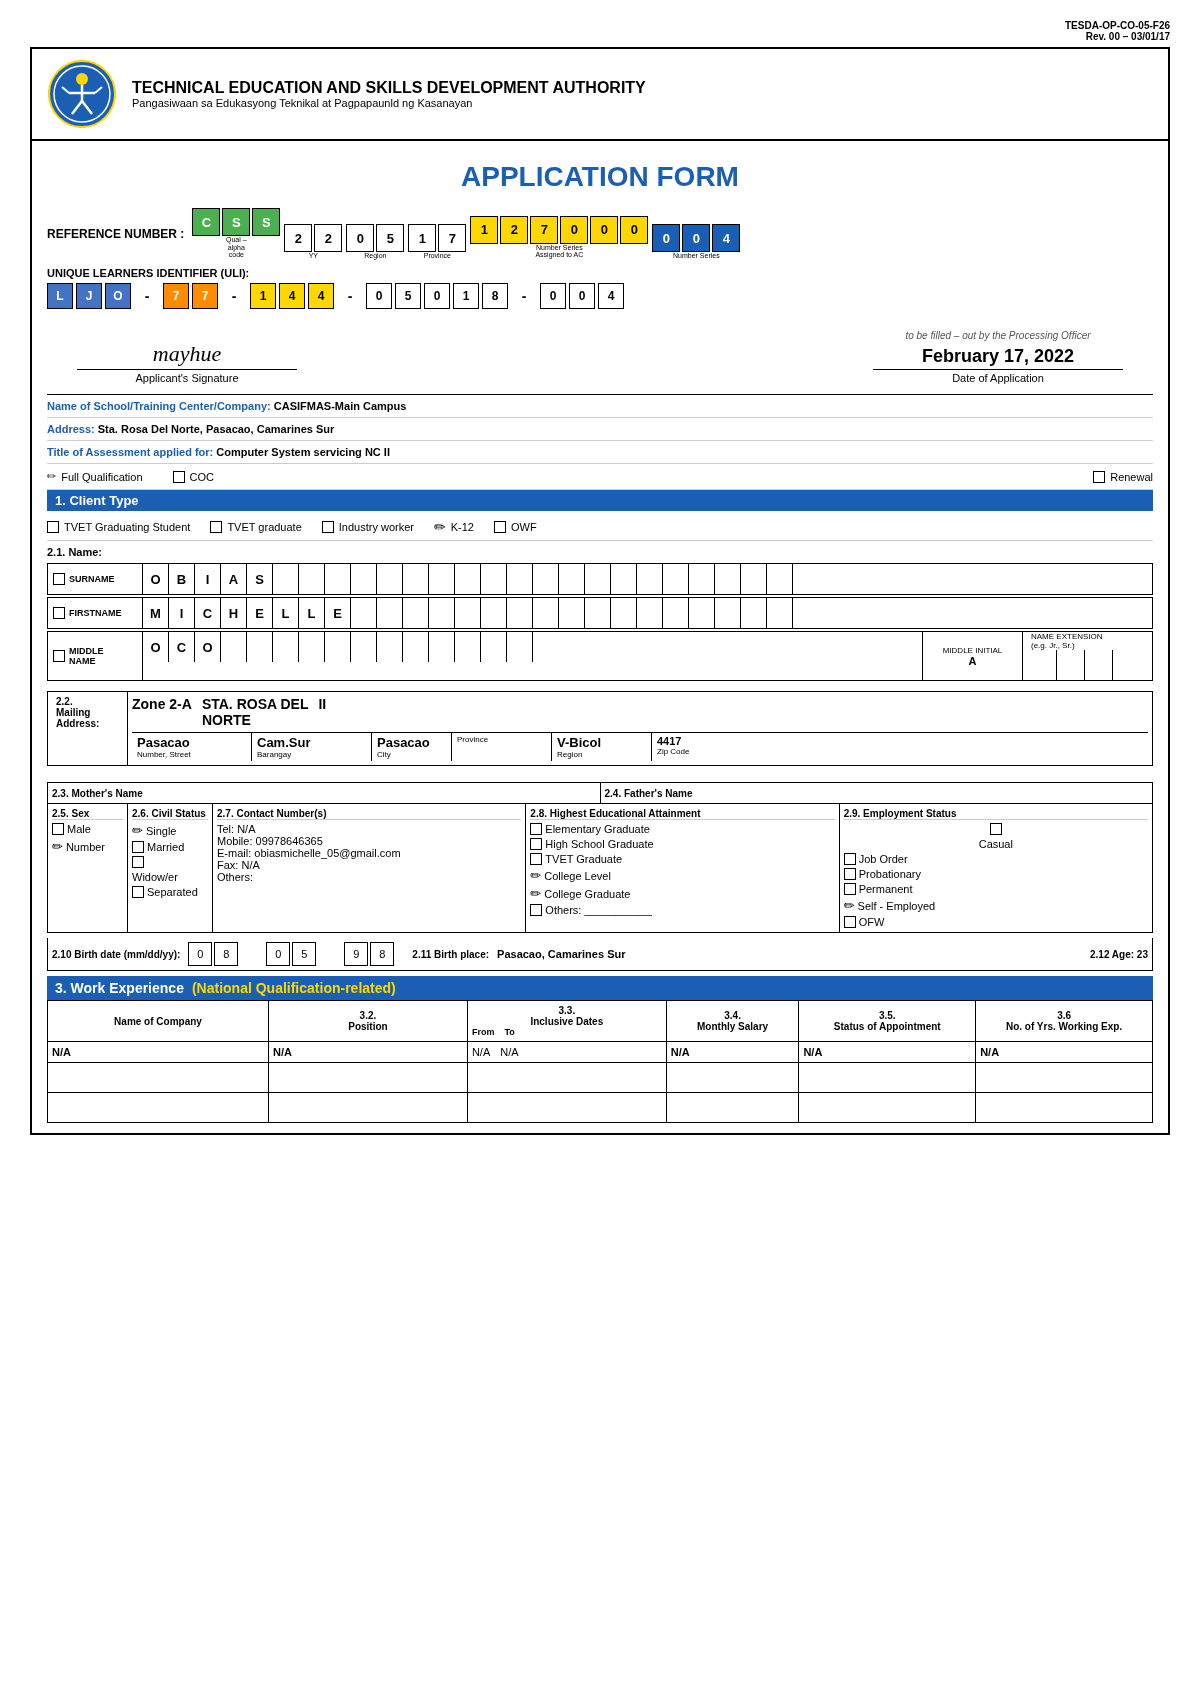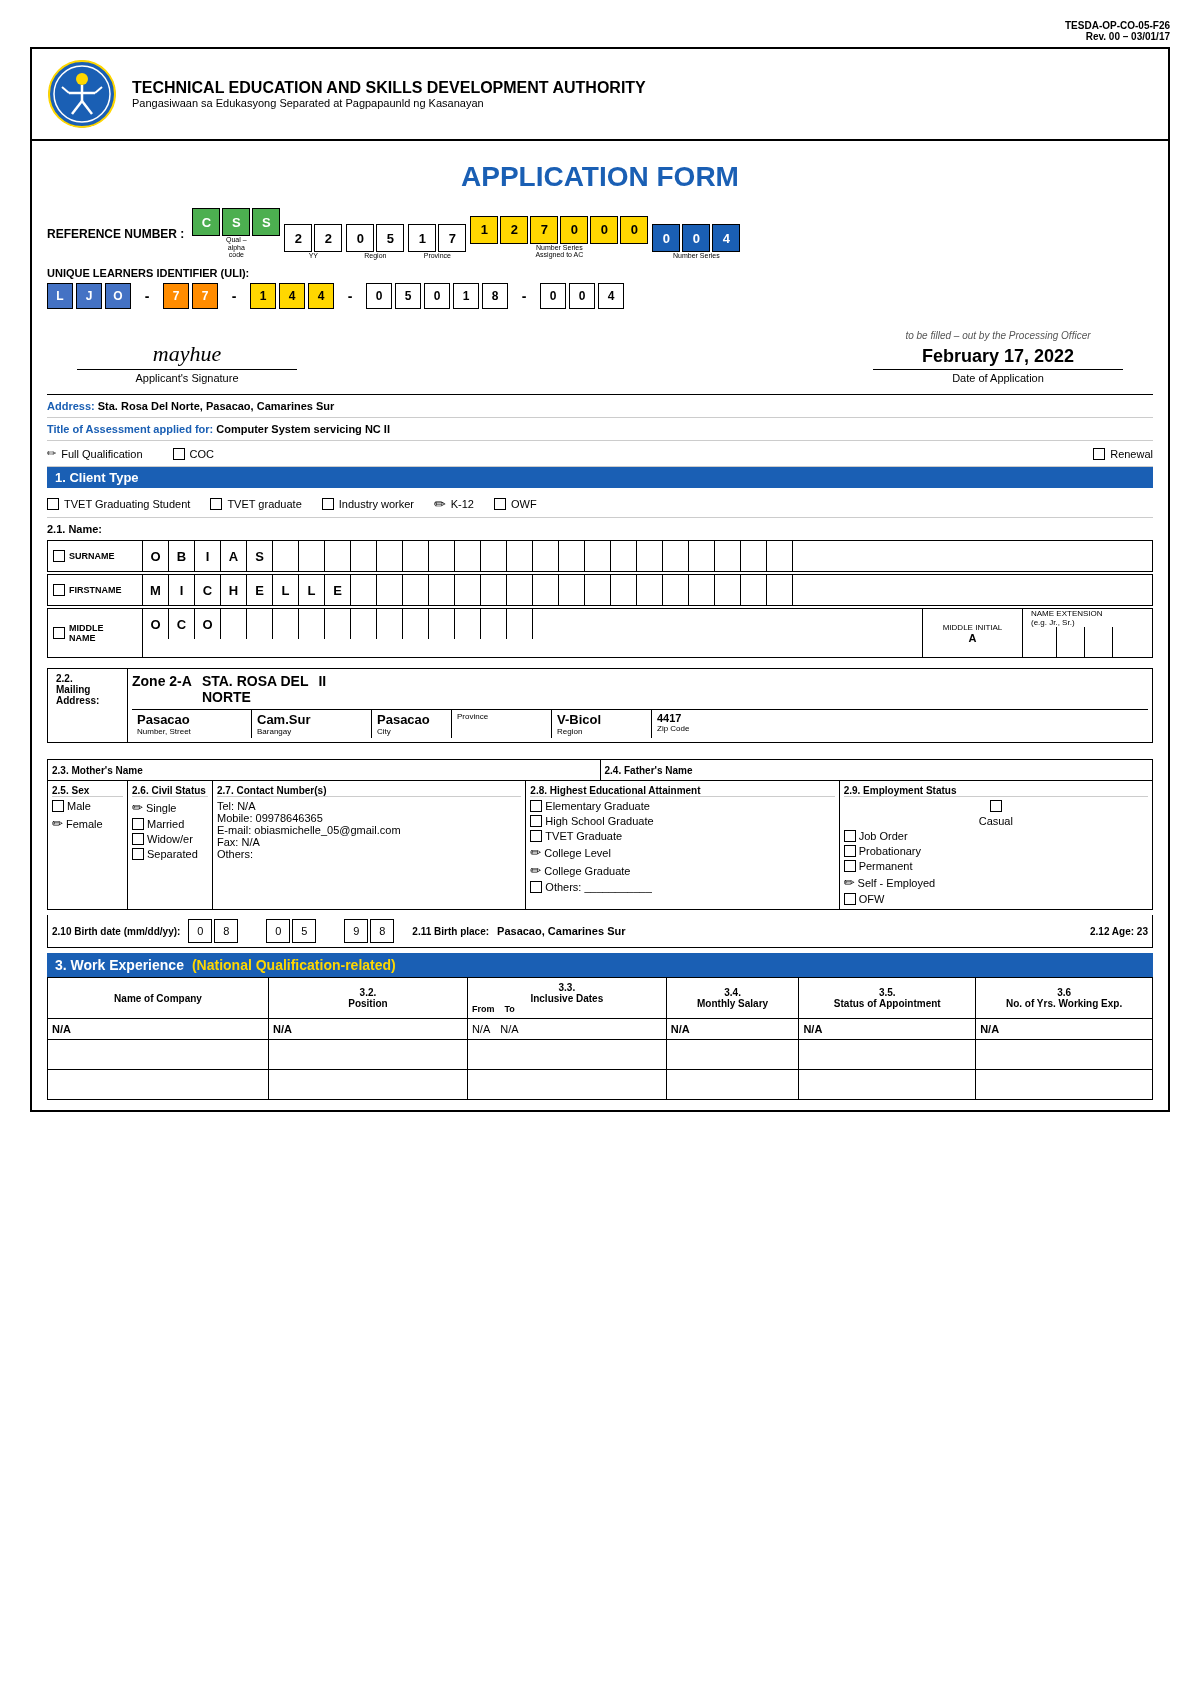--- a/index.html
+++ b/index.html
@@ -56,21 +56,21 @@
         <line x1="22" y1="34" x2="48" y2="34" stroke="#fff" stroke-width="2.5"></line>
         <line x1="35" y1="42" x2="25" y2="55" stroke="#fff" stroke-width="2.5"></line>
         <line x1="35" y1="42" x2="45" y2="55" stroke="#fff" stroke-width="2.5"></line>
         <line x1="22" y1="34" x2="15" y2="28" stroke="#fff" stroke-width="2"></line>
         <line x1="48" y1="34" x2="55" y2="28" stroke="#fff" stroke-width="2"></line>
         <circle cx="35" cy="35" r="33" fill="none" stroke="#FFD700" stroke-width="2"></circle>
       </svg>
     </div>
     <div class="header-text">
       <h1>TECHNICAL EDUCATION AND SKILLS DEVELOPMENT AUTHORITY</h1>
-      <p>Pangasiwaan sa Edukasyong Separated at Pagpapaunld ng Kasanayan</p>
+      <p>Pangasiwaan sa Edukasyong Teknikal at Pagpapaunld ng Kasanayan</p>
     </div>
   </div>
 
   <div class="main-border">
 
     <div class="app-form-title">APPLICATION FORM</div>
 
     <div class="ref-number-row">
       <div class="ref-label">REFERENCE NUMBER :</div>
       <div style="display:flex; align-items:flex-end; gap:4px;">
@@ -165,20 +165,24 @@
       </div>
       <div style="text-align:center;">
         <div style="font-size:10px;font-style:italic;color:#555;margin-bottom:5px;">to be filled – out by the Processing Officer</div>
         <div style="font-size:18px;font-weight:bold;">February 17, 2022</div>
         <div style="border-bottom:1px solid #000;width:250px;margin:2px auto;"></div>
         <div style="font-size:11px;">Date of Application</div>
       </div>
     </div>
 
     <div style="border-bottom:1px solid #ccc;padding:5px 0;">
+      <span style="color:#1a5fb4;font-weight:bold;">Name of School/Training Center/Company:</span>
+      <span style="font-weight:bold;">CASIFMAS-Main Campus</span>
+    </div>
+    <div style="border-bottom:1px solid #ccc;padding:5px 0;">
       <span style="color:#1a5fb4;font-weight:bold;">Address:</span>
       <span style="font-weight:bold;">Sta. Rosa Del Norte, Pasacao, Camarines Sur</span>
     </div>
     <div style="border-bottom:1px solid #ccc;padding:5px 0;">
       <span style="color:#1a5fb4;font-weight:bold;">Title of Assessment applied for:</span>
       <span style="font-weight:bold;">Computer System servicing NC II</span>
     </div>
 
     <div style="display:flex;align-items:center;gap:30px;padding:6px 0;border-bottom:1px solid #ccc;">
       <div style="display:flex;align-items:center;gap:5px;">
@@ -393,35 +397,35 @@
     <div style="display:flex;border:1px solid #000;margin-bottom:5px;">
 
       <div style="border-right:1px solid #000;padding:4px;min-width:80px;">
         <div style="font-weight:bold;font-size:10px;border-bottom:1px solid #ccc;margin-bottom:3px;">2.5. Sex</div>
         <div style="display:flex;align-items:center;gap:3px;margin-bottom:4px;">
           <div class="cb"></div>
           <span>Male</span>
         </div>
         <div style="display:flex;align-items:center;gap:3px;">
           <span style="font-size:13px;">✏</span>
-          <span>Female</span>
+          <span>Number</span>
         </div>
       </div>
 
       <div style="border-right:1px solid #000;padding:4px;min-width:85px;">
         <div style="font-weight:bold;font-size:10px;border-bottom:1px solid #ccc;margin-bottom:3px;">2.6. Civil Status</div>
         <div style="display:flex;align-items:center;gap:3px;margin-bottom:3px;">
           <span style="font-size:13px;">✏</span>
           <span>Single</span>
         </div>
         <div style="display:flex;align-items:center;gap:3px;margin-bottom:3px;">
           <div class="cb"></div>
           <span>Married</span>
         </div>
-        <div style="display:flex;align-items:flex-start;gap:3px;margin-bottom:3px;">
+        <div style="display:flex;align-items:flex-start;gap:3px;margin-bottom:3px;flex-direction:column;">
           <div class="cb"></div>
           <span>Widow/er</span>
         </div>
         <div style="display:flex;align-items:center;gap:3px;">
           <div class="cb"></div>
           <span>Separated</span>
         </div>
       </div>
 
       <div style="border-right:1px solid #000;padding:4px;flex:2;">

